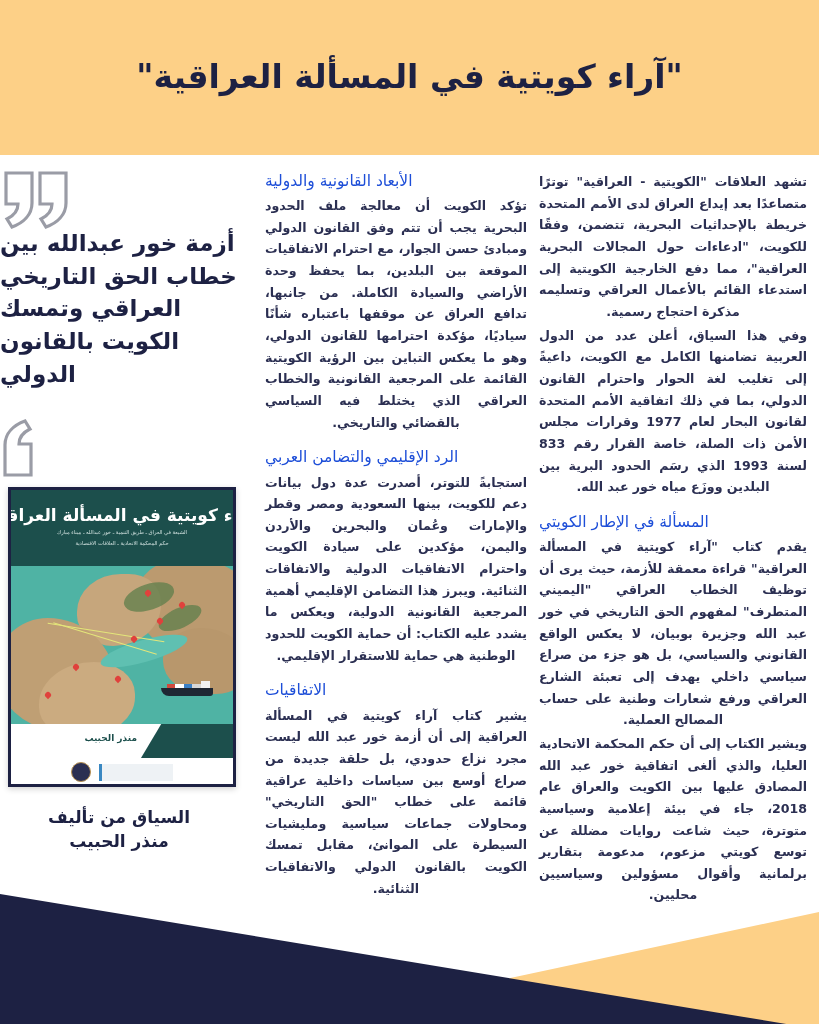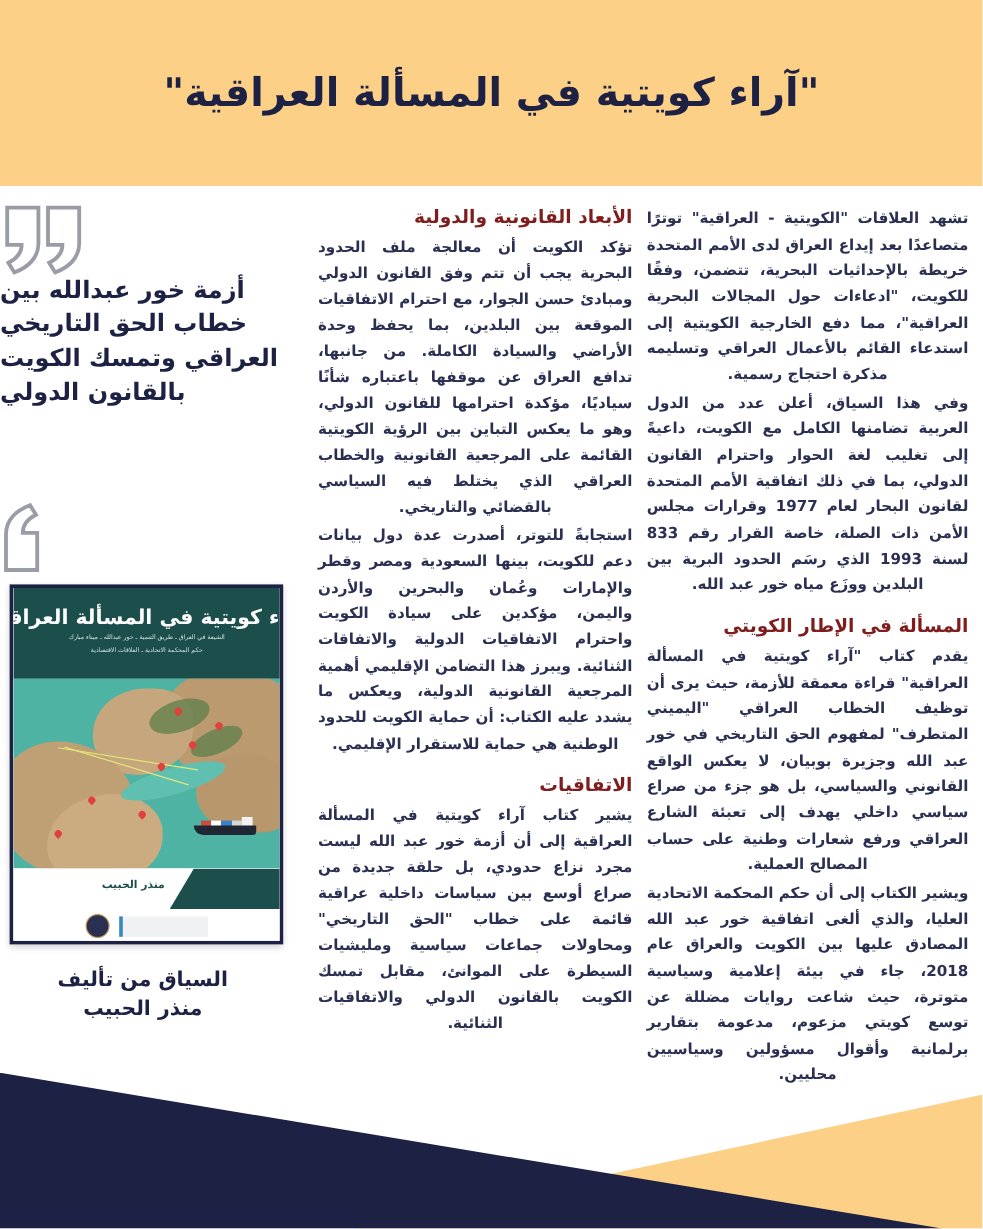--- a/index.html
+++ b/index.html
@@ -61,25 +61,25 @@
     text-align: justify;
   }
   
   .col-right { right: 12px; width: 268px; padding-top: 16px; }
   
   .col-mid   { right: 292px; width: 262px; padding-top: 16px; }
   
   .col-left  { right: 566px; width: 253px; padding-top: 10px; }
 
   .sec-head {
-    color: #7f1d1d;
-    font-weight: 700;
+    color: #1d4ed8;
+    font-weight: 400;
     font-size: 15.5px;
     line-height: 1.3;
-    text-align: right;
+    text-align: left;
     margin-bottom: 4px;
     direction: rtl;
   }
   .sec-head.mt { margin-top: 14px; }
 
   .para {
     color: #2b2f52;
     font-size: 12.6px;
     line-height: 1.72;
     text-align: justify;
@@ -99,21 +99,21 @@
     top: 262px; right: 216px;
     width: 72px; height: 62px;
   }
 
   .pullquote {
     position: absolute;
     top: 72px; left: 0;
     width: 253px;
     color: #1d2143;
     font-weight: 700;
-    font-size: 20px;
+    font-size: 23px;
     line-height: 1.42;
     text-align: left;
     direction: rtl;
   }
 
   
   .book {
     position: absolute;
     top: 332px; left: 8px;
     width: 228px;
@@ -312,20 +312,21 @@
 
       <div class="sec-head mt">المسألة في الإطار الكويتي</div>
       <div class="para">يقدم كتاب "آراء كويتية في المسألة العراقية" قراءة معمقة للأزمة، حيث يرى أن توظيف الخطاب العراقي "اليميني المتطرف" لمفهوم الحق التاريخي في خور عبد الله وجزيرة بوبيان، لا يعكس الواقع القانوني والسياسي، بل هو جزء من صراع سياسي داخلي يهدف إلى تعبئة الشارع العراقي ورفع شعارات وطنية على حساب المصالح العملية.</div>
       <div class="para">ويشير الكتاب إلى أن حكم المحكمة الاتحادية العليا، والذي ألغى اتفاقية خور عبد الله المصادق عليها بين الكويت والعراق عام 2018، جاء في بيئة إعلامية وسياسية متوترة، حيث شاعت روايات مضللة عن توسع كويتي مزعوم، مدعومة بتقارير برلمانية وأقوال مسؤولين وسياسيين محليين.</div>
     </div>
 
     <div class="col col-mid">
       <div class="sec-head">الأبعاد القانونية والدولية</div>
       <div class="para">تؤكد الكويت أن معالجة ملف الحدود البحرية يجب أن تتم وفق القانون الدولي ومبادئ حسن الجوار، مع احترام الاتفاقيات الموقعة بين البلدين، بما يحفظ وحدة الأراضي والسيادة الكاملة. من جانبها، تدافع العراق عن موقفها باعتباره شأنًا سياديًا، مؤكدة احترامها للقانون الدولي، وهو ما يعكس التباين بين الرؤية الكويتية القائمة على المرجعية القانونية والخطاب العراقي الذي يختلط فيه السياسي بالقضائي والتاريخي.</div>
 
+      <div class="sec-head mt">الرد الإقليمي والتضامن العربي</div>
       <div class="para">استجابةً للتوتر، أصدرت عدة دول بيانات دعم للكويت، بينها السعودية ومصر وقطر والإمارات وعُمان والبحرين والأردن واليمن، مؤكدين على سيادة الكويت واحترام الاتفاقيات الدولية والاتفاقات الثنائية. ويبرز هذا التضامن الإقليمي أهمية المرجعية القانونية الدولية، ويعكس ما يشدد عليه الكتاب: أن حماية الكويت للحدود الوطنية هي حماية للاستقرار الإقليمي.</div>
 
       <div class="sec-head mt">الاتفاقيات</div>
       <div class="para">يشير كتاب آراء كويتية في المسألة العراقية إلى أن أزمة خور عبد الله ليست مجرد نزاع حدودي، بل حلقة جديدة من صراع أوسع بين سياسات داخلية عراقية قائمة على خطاب "الحق التاريخي" ومحاولات جماعات سياسية ومليشيات السيطرة على الموانئ، مقابل تمسك الكويت بالقانون الدولي والاتفاقيات الثنائية.</div>
     </div>
 
     <div class="col col-left">
 
       <div class="quote-top">
         <svg width="72" height="62" viewBox="0 0 72 62" fill="none" stroke="#9a9ca6" stroke-width="3.2">

